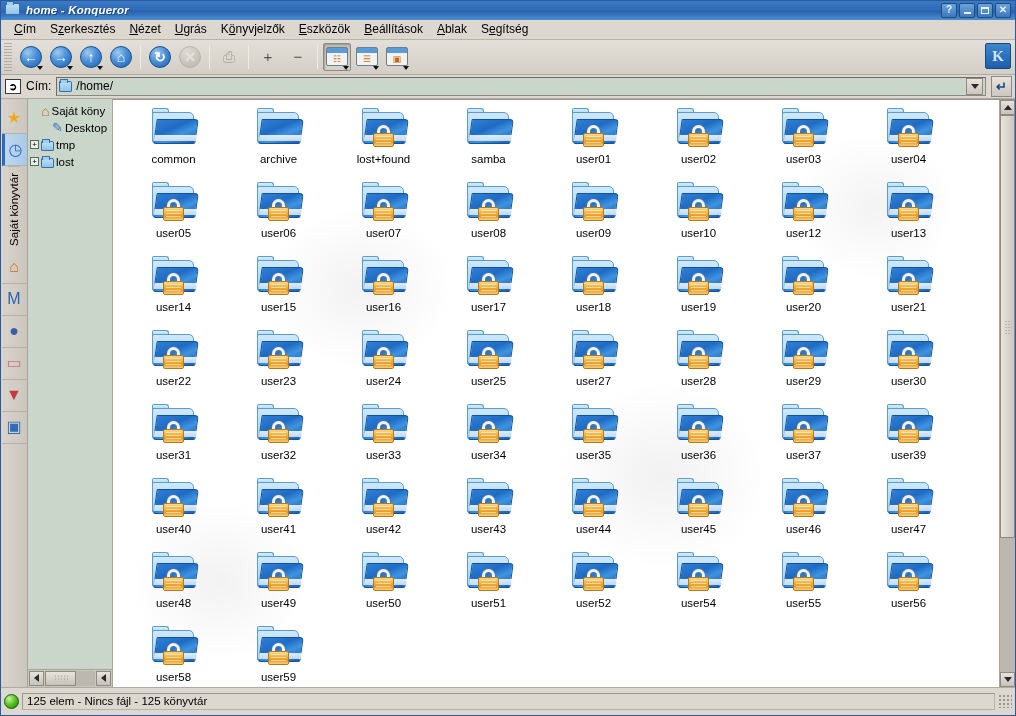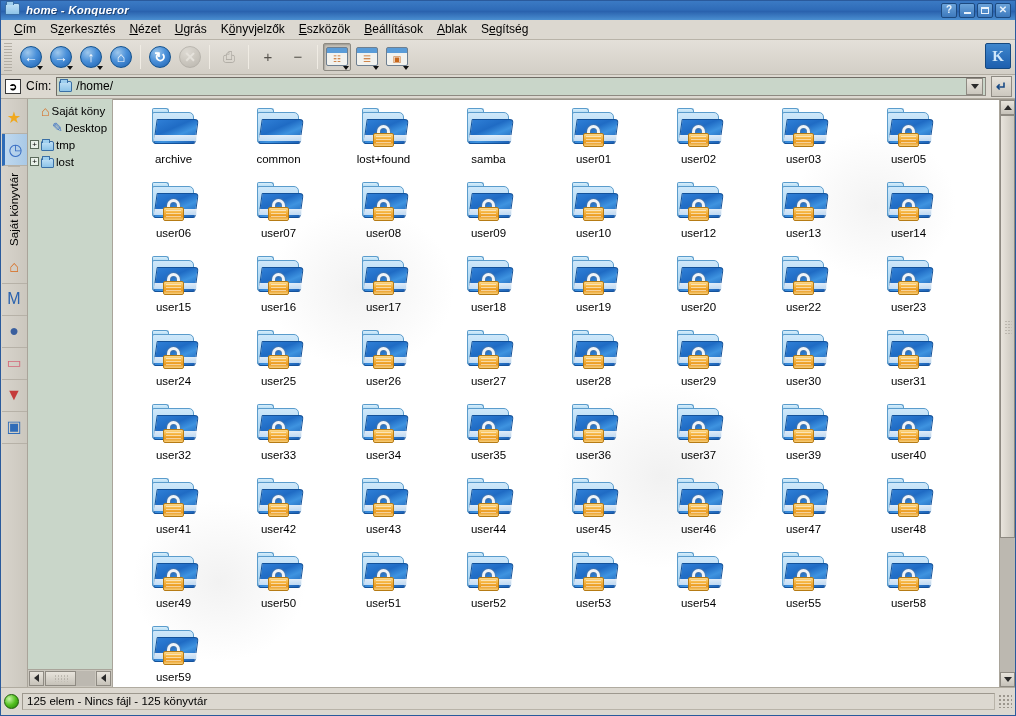--- a/index.html
+++ b/index.html
@@ -627,35 +627,35 @@
 
     <div class="viewwrap">
       <div class="iconview">
         <div class="grid" id="grid">
             <div class="cell">
               <div class="folder">
                 <span class="f-tab"></span>
                 <span class="f-back"></span>
                 <span class="f-front"></span>
               </div>
+              <div class="cell-label">common</div>
+            </div>
+            <div class="cell">
+              <div class="folder">
+                <span class="f-tab"></span>
+                <span class="f-back"></span>
+                <span class="f-front"></span>
+              </div>
               <div class="cell-label">archive</div>
             </div>
             <div class="cell">
               <div class="folder">
                 <span class="f-tab"></span>
                 <span class="f-back"></span>
                 <span class="f-front"></span>
-              </div>
-              <div class="cell-label">common</div>
-            </div>
-            <div class="cell">
-              <div class="folder">
-                <span class="f-tab"></span>
-                <span class="f-back"></span>
-                <span class="f-front"></span>
                 <span class="lock">
                   <span class="lock-shackle"></span>
                   <span class="lock-body"></span>
                 </span>
               </div>
               <div class="cell-label">lost+found</div>
             </div>
             <div class="cell">
               <div class="folder">
                 <span class="f-tab"></span>
@@ -703,20 +703,32 @@
             <div class="cell">
               <div class="folder">
                 <span class="f-tab"></span>
                 <span class="f-back"></span>
                 <span class="f-front"></span>
                 <span class="lock">
                   <span class="lock-shackle"></span>
                   <span class="lock-body"></span>
                 </span>
               </div>
+              <div class="cell-label">user04</div>
+            </div>
+            <div class="cell">
+              <div class="folder">
+                <span class="f-tab"></span>
+                <span class="f-back"></span>
+                <span class="f-front"></span>
+                <span class="lock">
+                  <span class="lock-shackle"></span>
+                  <span class="lock-body"></span>
+                </span>
+              </div>
               <div class="cell-label">user05</div>
             </div>
             <div class="cell">
               <div class="folder">
                 <span class="f-tab"></span>
                 <span class="f-back"></span>
                 <span class="f-front"></span>
                 <span class="lock">
                   <span class="lock-shackle"></span>
                   <span class="lock-body"></span>
@@ -883,20 +895,32 @@
             <div class="cell">
               <div class="folder">
                 <span class="f-tab"></span>
                 <span class="f-back"></span>
                 <span class="f-front"></span>
                 <span class="lock">
                   <span class="lock-shackle"></span>
                   <span class="lock-body"></span>
                 </span>
               </div>
+              <div class="cell-label">user21</div>
+            </div>
+            <div class="cell">
+              <div class="folder">
+                <span class="f-tab"></span>
+                <span class="f-back"></span>
+                <span class="f-front"></span>
+                <span class="lock">
+                  <span class="lock-shackle"></span>
+                  <span class="lock-body"></span>
+                </span>
+              </div>
               <div class="cell-label">user22</div>
             </div>
             <div class="cell">
               <div class="folder">
                 <span class="f-tab"></span>
                 <span class="f-back"></span>
                 <span class="f-front"></span>
                 <span class="lock">
                   <span class="lock-shackle"></span>
                   <span class="lock-body"></span>
@@ -931,32 +955,20 @@
             <div class="cell">
               <div class="folder">
                 <span class="f-tab"></span>
                 <span class="f-back"></span>
                 <span class="f-front"></span>
                 <span class="lock">
                   <span class="lock-shackle"></span>
                   <span class="lock-body"></span>
                 </span>
               </div>
-              <div class="cell-label">user26</div>
-            </div>
-            <div class="cell">
-              <div class="folder">
-                <span class="f-tab"></span>
-                <span class="f-back"></span>
-                <span class="f-front"></span>
-                <span class="lock">
-                  <span class="lock-shackle"></span>
-                  <span class="lock-body"></span>
-                </span>
-              </div>
               <div class="cell-label">user27</div>
             </div>
             <div class="cell">
               <div class="folder">
                 <span class="f-tab"></span>
                 <span class="f-back"></span>
                 <span class="f-front"></span>
                 <span class="lock">
                   <span class="lock-shackle"></span>
                   <span class="lock-body"></span>
@@ -1243,45 +1255,45 @@
             <div class="cell">
               <div class="folder">
                 <span class="f-tab"></span>
                 <span class="f-back"></span>
                 <span class="f-front"></span>
                 <span class="lock">
                   <span class="lock-shackle"></span>
                   <span class="lock-body"></span>
                 </span>
               </div>
-              <div class="cell-label">user53</div>
-            </div>
-            <div class="cell">
-              <div class="folder">
-                <span class="f-tab"></span>
-                <span class="f-back"></span>
-                <span class="f-front"></span>
-                <span class="lock">
-                  <span class="lock-shackle"></span>
-                  <span class="lock-body"></span>
-                </span>
-              </div>
               <div class="cell-label">user54</div>
             </div>
             <div class="cell">
               <div class="folder">
                 <span class="f-tab"></span>
                 <span class="f-back"></span>
                 <span class="f-front"></span>
                 <span class="lock">
                   <span class="lock-shackle"></span>
                   <span class="lock-body"></span>
                 </span>
               </div>
               <div class="cell-label">user55</div>
+            </div>
+            <div class="cell">
+              <div class="folder">
+                <span class="f-tab"></span>
+                <span class="f-back"></span>
+                <span class="f-front"></span>
+                <span class="lock">
+                  <span class="lock-shackle"></span>
+                  <span class="lock-body"></span>
+                </span>
+              </div>
+              <div class="cell-label">user56</div>
             </div>
             <div class="cell">
               <div class="folder">
                 <span class="f-tab"></span>
                 <span class="f-back"></span>
                 <span class="f-front"></span>
                 <span class="lock">
                   <span class="lock-shackle"></span>
                   <span class="lock-body"></span>
                 </span>

